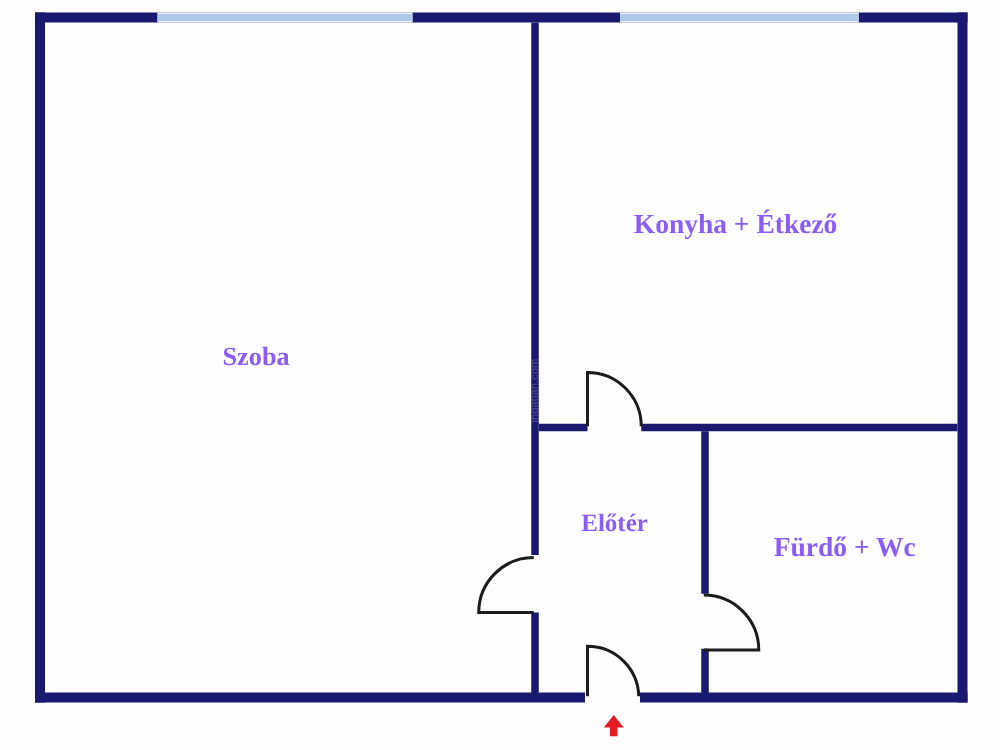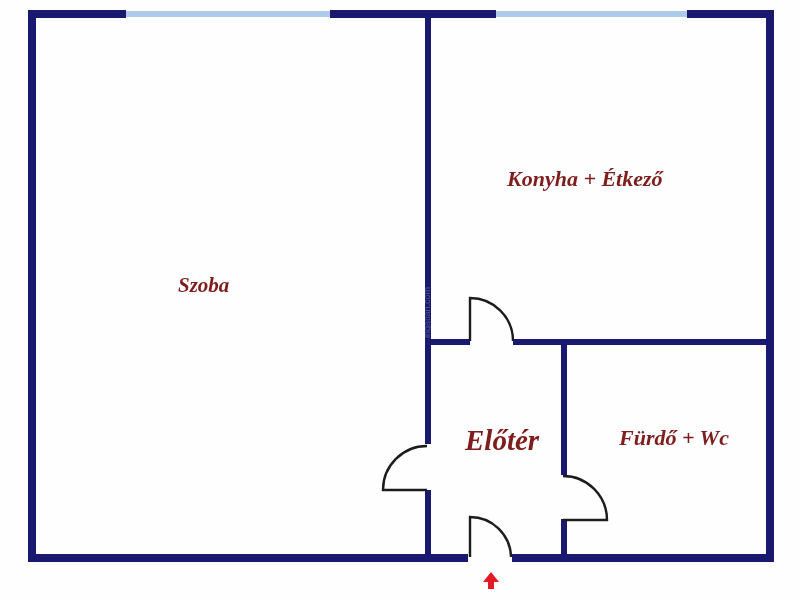--- a/index.html
+++ b/index.html
@@ -1,19 +1,19 @@
 <!DOCTYPE html>
 <html><head>
 <meta charset="utf-8">
 <style>
   html,body{margin:0;padding:0;background:#ffffff;}
   .page{position:relative;width:800px;height:600px;background:#fefefe;overflow:hidden;
         font-family:"Liberation Serif", serif;}
   svg{position:absolute;left:0;top:0;}
-  .lbl{position:absolute;color:#7f1d1d;font-weight:bold;font-style:italic;
+  .lbl{position:absolute;color:#8b5cf6;font-weight:bold;
        white-space:nowrap;}
 </style>
 </head>
 <body>
 <div class="page">
 <svg width="800" height="600" viewBox="0 0 800 600">
 
   <rect x="0" y="0" width="800" height="600" fill="#fefefe"></rect>
 
   <rect x="28" y="10" width="746" height="8" fill="#191970"></rect>
@@ -54,16 +54,16 @@
 
   <text x="0" y="0" transform="translate(430,338) rotate(-90)" font-family="Liberation Sans, sans-serif" font-size="9" fill="#ffffff" opacity="0.22">ingatlan.com</text>
 
   <path d="M 491 572 L 499 582 L 494 582 L 494 589 L 488 589 L 488 582 L 483 582 Z" fill="#e41b23"></path>
 </svg>
 
 <div class="lbl" style="left:178px;top:273px;font-size:21px;">Szoba</div>
 
 <div class="lbl" style="left:507px;top:166px;font-size:22px;">Konyha + Étkező</div>
 
-<div class="lbl" style="left:465px;top:424px;font-size:29px;">Előtér</div>
+<div class="lbl" style="left:465px;top:408px;font-size:20px;">Előtér</div>
 
 <div class="lbl" style="left:619px;top:425px;font-size:22px;">Fürdő + Wc</div>
 </div>
 
 </body></html>

